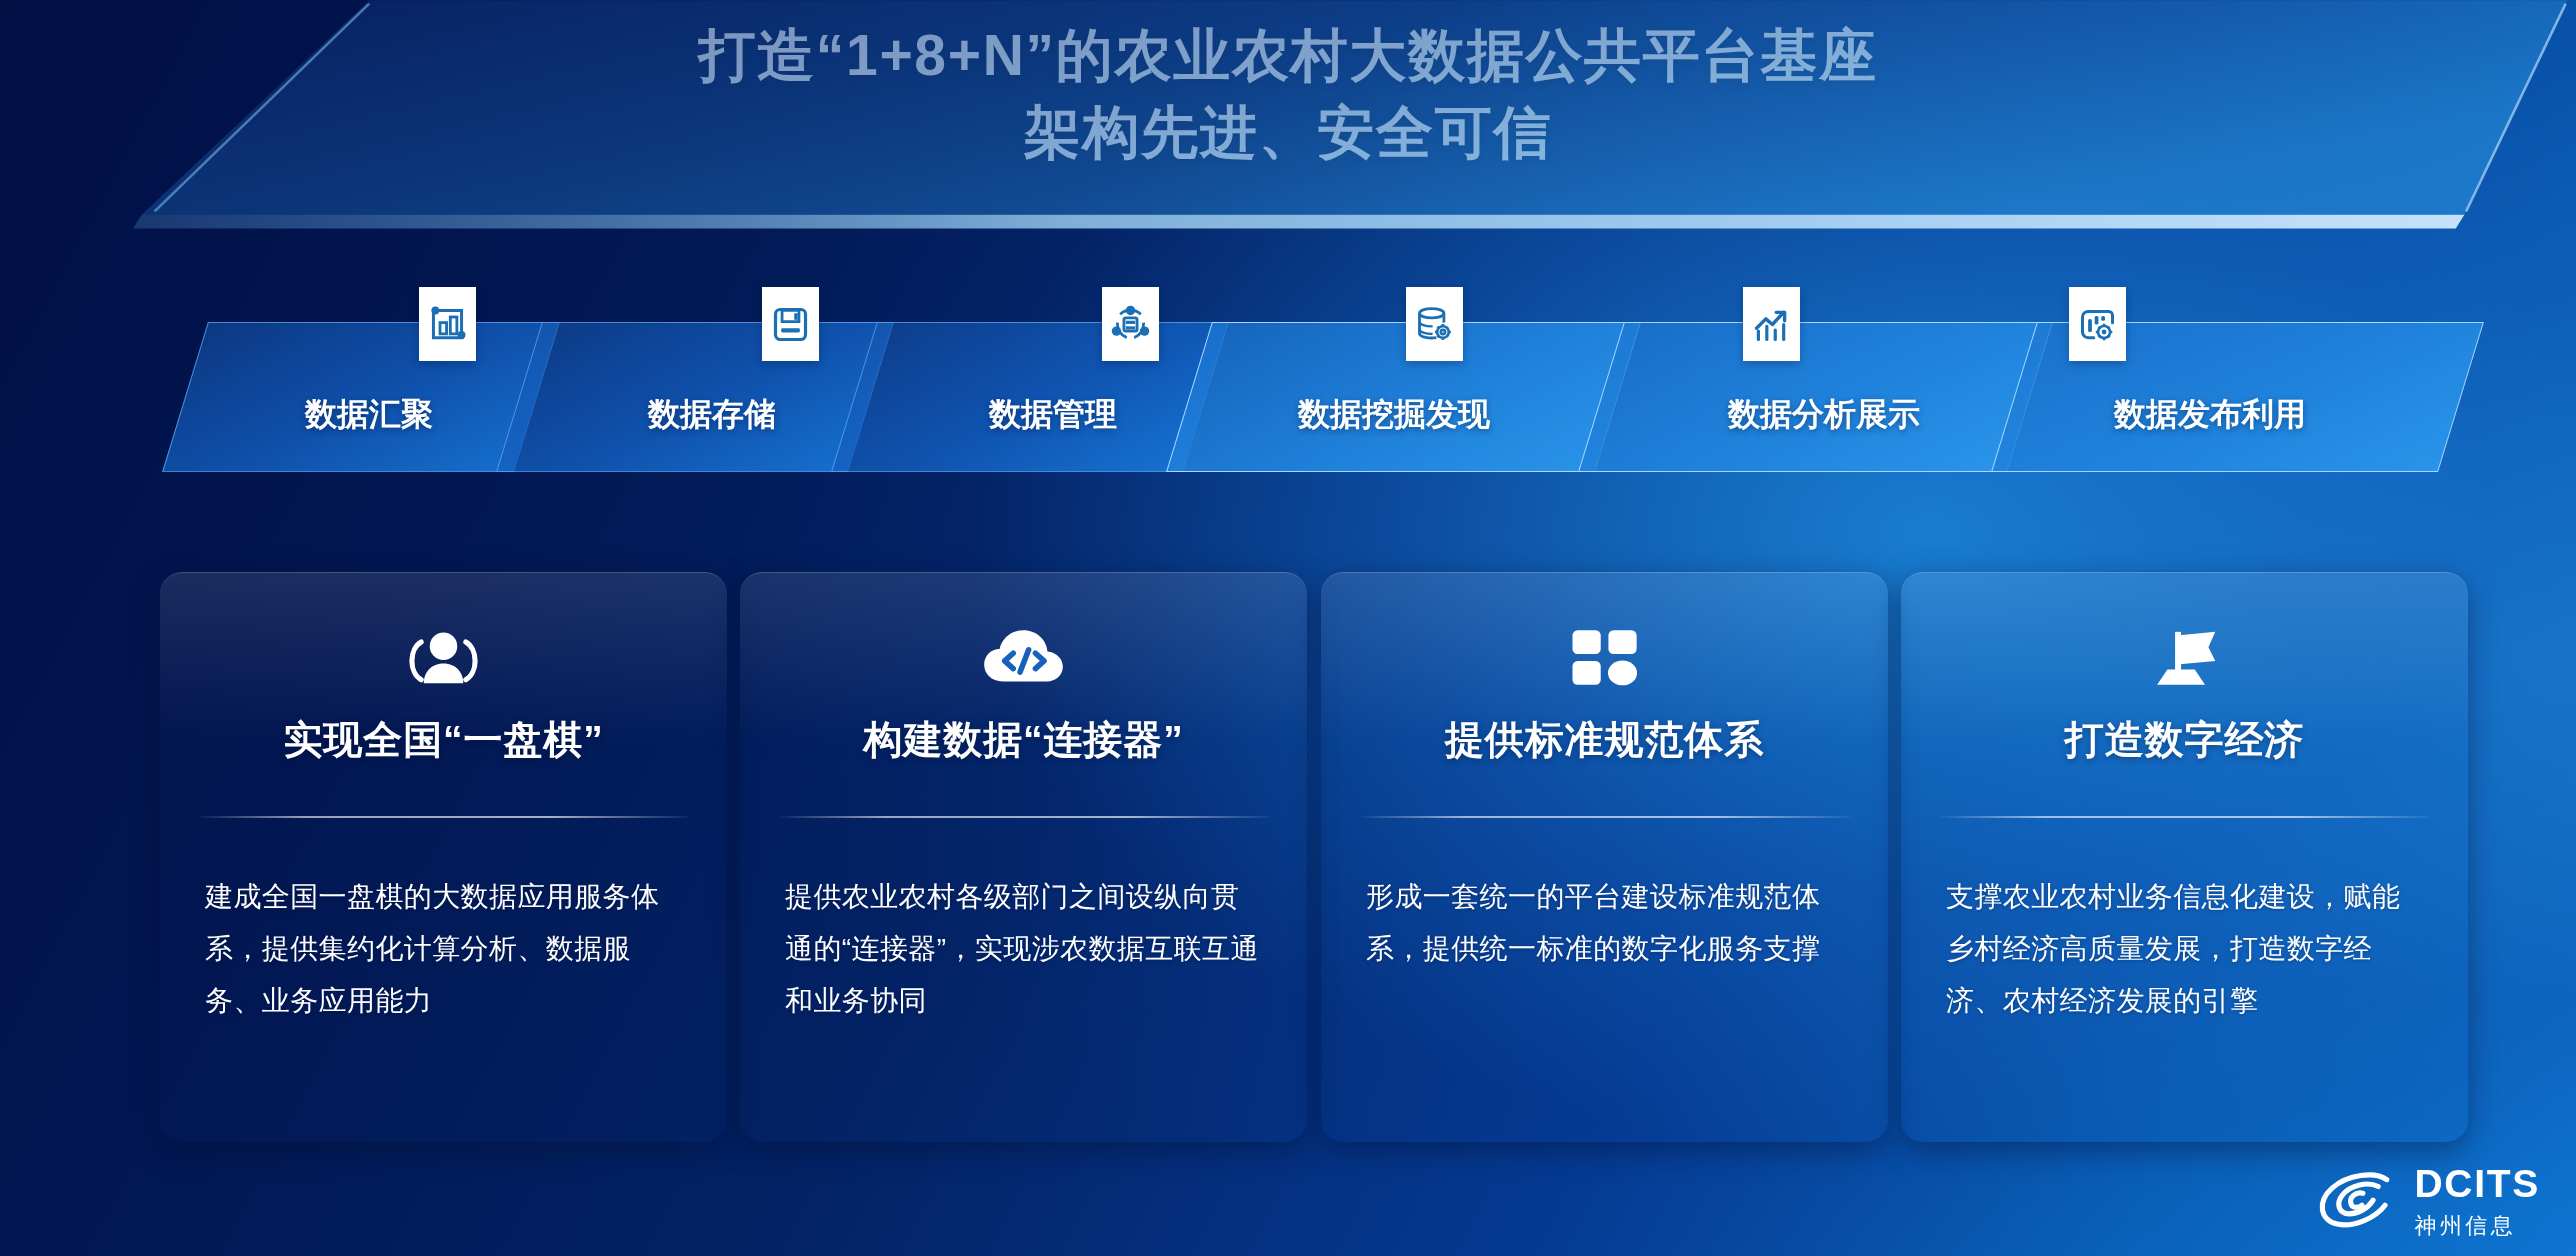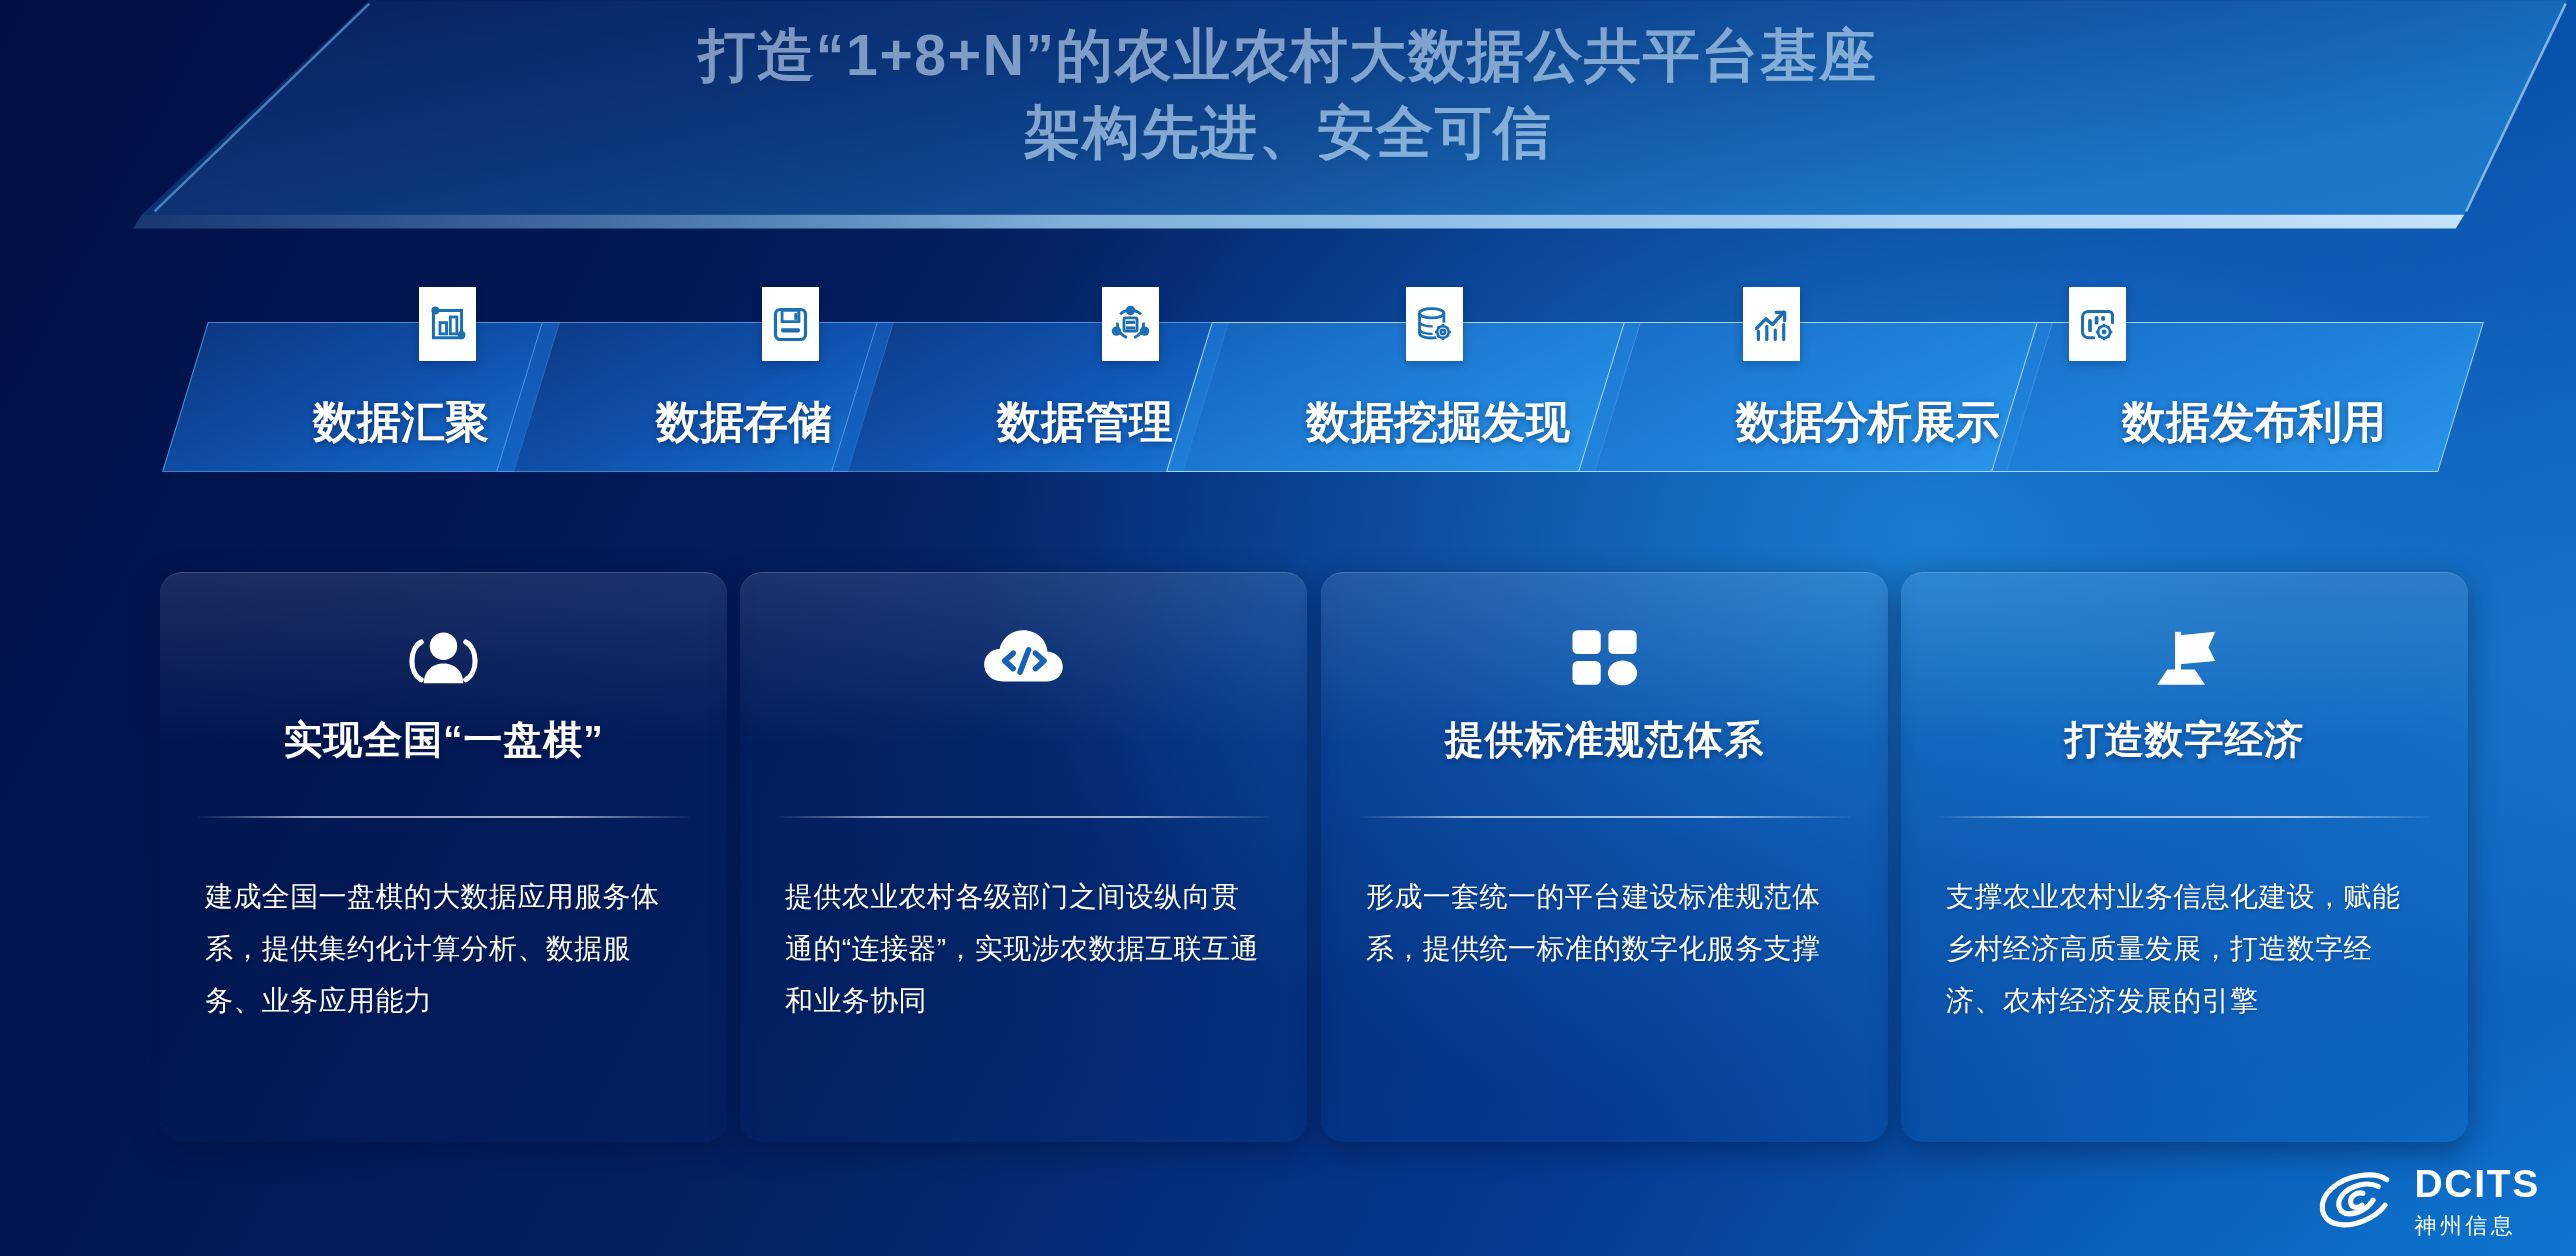--- a/index.html
+++ b/index.html
@@ -38,24 +38,23 @@
   }
   .slab.dark{
     background:linear-gradient(150deg, rgba(22,86,175,0.55) 0%, rgba(18,96,195,0.80) 55%, rgba(24,118,215,0.92) 100%);
     border:1.7px solid rgba(120,185,240,0.55);
   }
   .slab.light{
     background:linear-gradient(150deg, rgba(28,118,210,0.72) 0%, rgba(32,132,222,0.92) 55%, rgba(42,150,235,0.96) 100%);
     border:1.7px solid rgba(185,225,255,0.90);
   }
   .slab-label{
-    position:absolute;color:#ffffff;font-weight:bold;font-size:44px;
+    position:absolute;color:#ffffff;font-weight:bold;font-size:32px;
     white-space:nowrap;text-shadow:0 1.7px 6.9px rgba(0,20,60,0.45);
     z-index:6;
-    margin-left:8px;
   }
   .slab-icon{
     position:absolute;width:57px;height:74px;background:#ffffff;
     display:flex;align-items:center;justify-content:center;z-index:7;
     box-shadow:0 2.6px 8.6px rgba(0,20,60,0.30);
   }
   .slab-icon svg{display:block;}
 
   
   .cards{position:absolute;left:12px;top:572px;width:2576px;height:575px;}
@@ -249,20 +248,21 @@
         <svg width="89" height="65" viewBox="0 0 104 76">
           <path d="M28 66 C14 66 6 57 6 46 C6 36 14 28 24 28 C27 15 38 6 52 6
                    C67 6 79 17 80 31 C91 32 98 40 98 49 C98 58 90 66 79 66 Z" fill="#ffffff"></path>
           <g fill="none" stroke="#1761ba" stroke-width="6.5" stroke-linecap="round" stroke-linejoin="round">
             <polyline points="40,33 30,42 40,51"></polyline>
             <polyline points="66,33 76,42 66,51"></polyline>
             <line x1="58" y1="29" x2="48" y2="55"></line>
           </g>
         </svg>
       </div>
+      <div class="card-title">构建数据“连接器”</div>
       <div class="card-rule"></div>
       <div class="card-body">提供农业农村各级部门之间设纵向贯通的“连接器”，实现涉农数据互联互通和业务协同</div>
     </div>
 
     <div class="card" style="left:1309px;">
       <div class="card-icon">
         <svg width="72" height="65" viewBox="0 0 84 76">
           <rect x="4" y="6" width="33" height="28" rx="6" fill="#ffffff"></rect>
           <rect x="46" y="6" width="33" height="28" rx="6" fill="#ffffff"></rect>
           <rect x="4" y="42" width="33" height="28" rx="6" fill="#ffffff"></rect>

